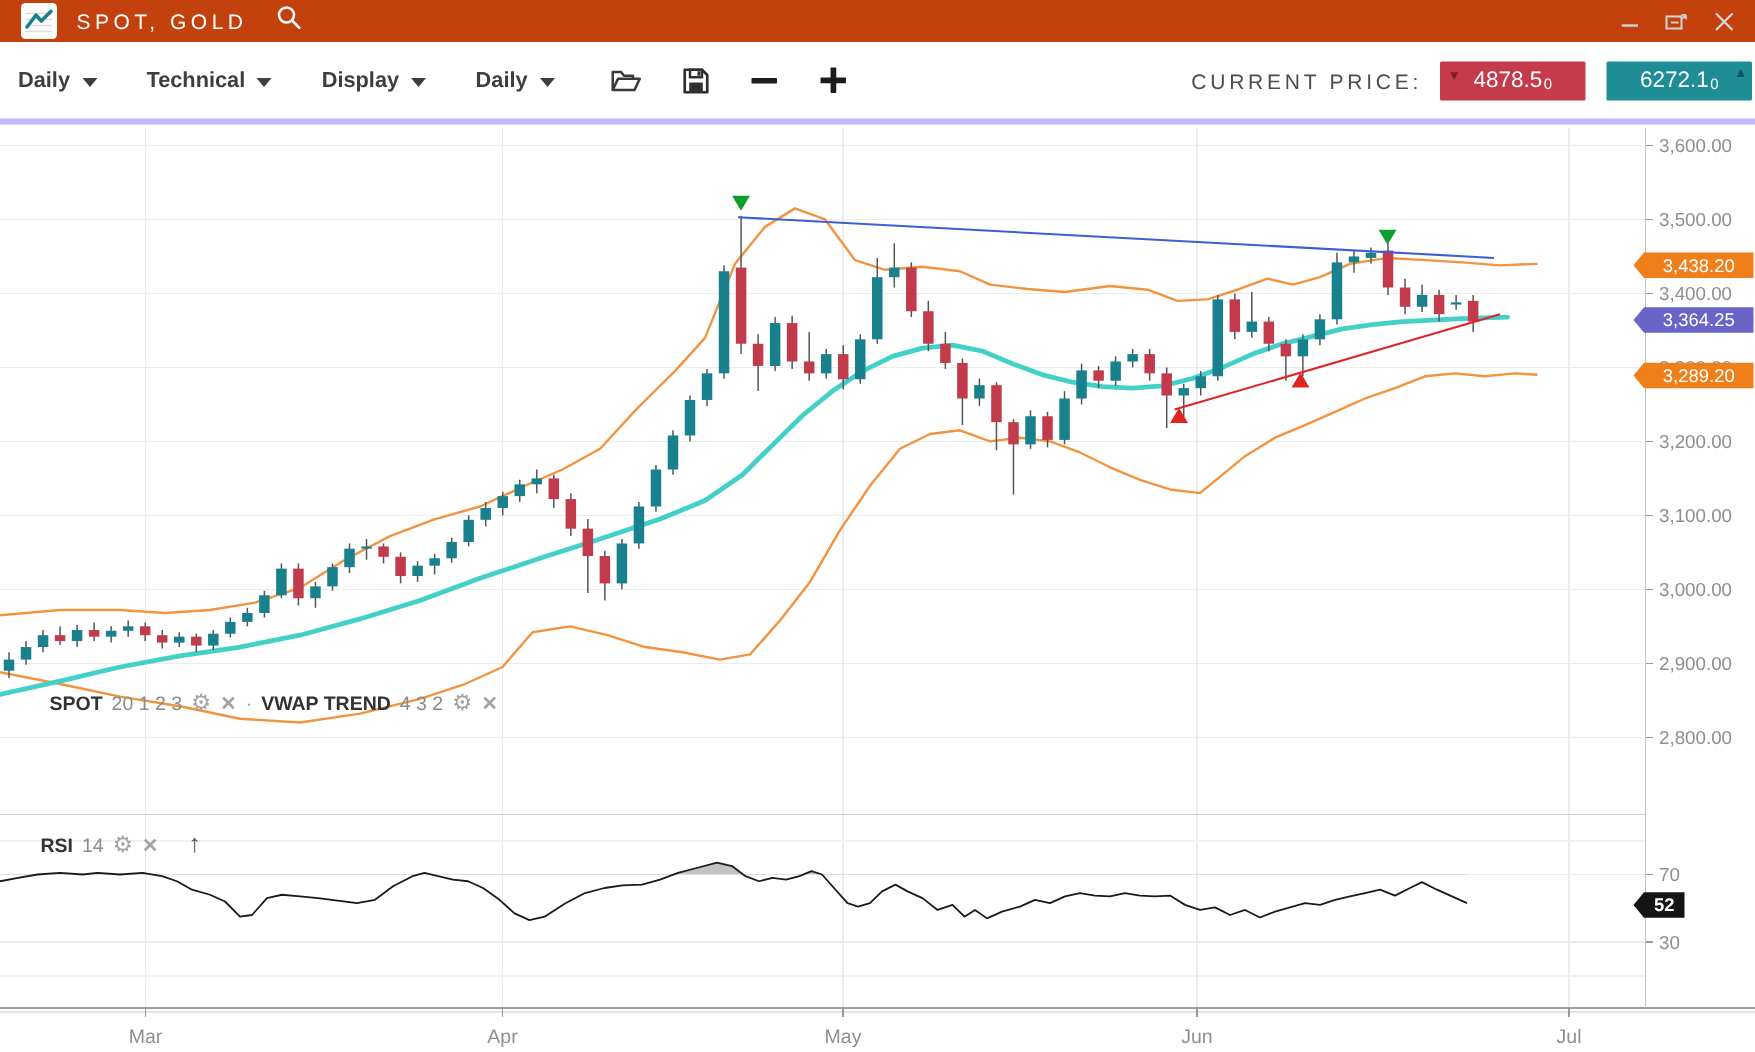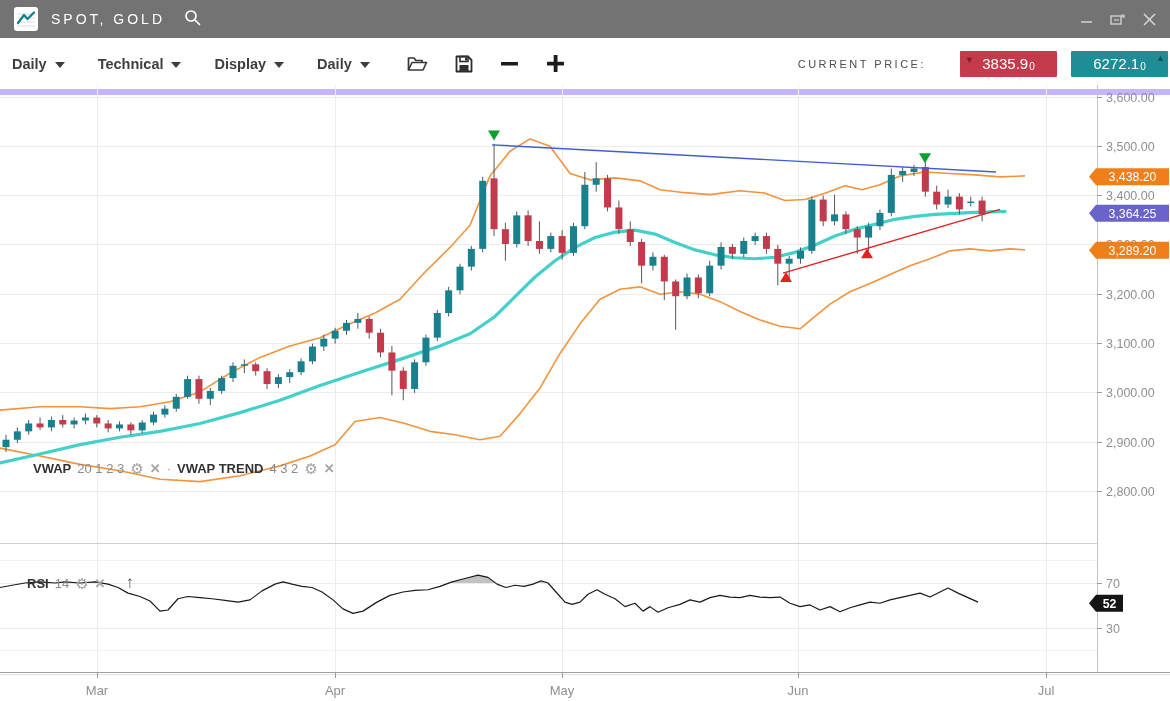--- a/index.html
+++ b/index.html
@@ -1,55 +1,55 @@
 <!DOCTYPE html>
 <html><head>
 <meta charset="utf-8">
 <style>
   html,body{margin:0;padding:0;}
   body{width:1170px;height:701px;position:relative;overflow:hidden;background:#fff;
        font-family:"Liberation Sans",sans-serif;-webkit-font-smoothing:antialiased;}
   
-  .titlebar{height:38px;background:#737373;display:flex;align-items:center;padding:0 14px;gap:13px;}
+  .titlebar{height:28px;background:#c2410c;display:flex;align-items:center;padding:0 14px;gap:13px;}
   .logo{width:24px;height:24px;flex:0 0 auto;}
   .win-title{color:#fff;font-size:14px;letter-spacing:3px;font-weight:400;}
   .search-ic{margin-left:6px;cursor:pointer;}
   .win-controls{margin-left:auto;display:flex;gap:17px;align-items:center;}
   .win-controls span{display:flex;align-items:center;cursor:pointer;}
   
-  .toolbar{height:51px;border-bottom:6px solid #c4b5fd;display:flex;align-items:center;
+  .toolbar{height:51px;border-bottom:4px solid #c4b5fd;display:flex;align-items:center;
            padding:0 2px 0 12px;background:#fff;}
   .menu{font-weight:700;color:#3e3e3e;font-size:14.5px;margin-right:33px;display:flex;
         align-items:center;gap:8px;cursor:pointer;}
   .caret{width:0;height:0;border-left:5px solid transparent;border-right:5px solid transparent;
          border-top:6px solid #3e3e3e;margin-top:2px;}
   .tool-icons{display:flex;gap:27px;margin-left:4px;align-items:center;}
   .tool-icons>*{cursor:pointer;display:flex;align-items:center;}
   .spacer{flex:1;}
-  .cp-label{font-size:11px;letter-spacing:2.5px;color:#4d4d4d;margin-right:34px;}
+  .cp-label{font-size:14px;letter-spacing:2.5px;color:#4d4d4d;margin-right:12px;}
   .pbadge{width:97px;height:26px;display:flex;align-items:center;justify-content:center;
           color:#fff;font-size:15px;position:relative;border-radius:1px;}
   .pbadge.bid{background:#c43b4c;margin-right:14px;}
   .pbadge.ask{background:#1f8d95;}
   .pbadge .sub{font-size:10px;margin-top:5px;margin-left:1px;}
   .arr{position:absolute;font-size:9px;line-height:1;}
   .arr.down{left:5px;top:5px;color:#7d1f2c;}
   .arr.up{right:3px;top:3px;color:#0b535a;}
   
   .chart-area{position:absolute;top:85px;left:0;width:1170px;height:616px;}
   #chart-svg{position:absolute;left:0;top:0;}
   svg text{font-family:"Liberation Sans",sans-serif;}
   .overlay{position:absolute;display:flex;align-items:center;gap:6px;font-size:13px;color:#8a8a8a;
            white-space:nowrap;}
   .ind-name{font-weight:700;color:#333;}
   .ind-icon{color:#a3a3a3;font-size:15px;cursor:pointer;line-height:1;}
   .ind-x{color:#a3a3a3;font-size:13px;font-weight:700;cursor:pointer;line-height:1;}
   .sep-dot{color:#9a9a9a;}
   .vwap-row{left:33px;top:376px;}
-  .rsi-row{left:27px;top:488px;}
+  .rsi-row{left:27px;top:468px;}
   .rsi-up{margin-left:14px;color:#555;font-size:17px;font-weight:400;cursor:pointer;}
 </style>
 </head>
 <body>
 
 <div class="titlebar">
   <div class="logo">
     <svg width="24" height="24" viewBox="0 0 24 24">
       <rect x="0" y="0" width="24" height="24" rx="3" fill="#ffffff"></rect>
       <line x1="3" y1="7" x2="21" y2="7" stroke="#dcdcdc" stroke-width="1"></line>
@@ -129,21 +129,21 @@
       <svg width="19" height="19" viewBox="0 0 19 19">
         <rect x="1" y="7.7" width="17" height="3.8" rx="0.5" fill="#1c1c1c"></rect>
         <rect x="7.7" y="1" width="3.8" height="17" rx="0.5" fill="#1c1c1c"></rect>
       </svg>
     </span>
   </div>
   <div class="spacer"></div>
   <div class="cp-label">CURRENT PRICE:</div>
   <div class="pbadge bid">
     <span class="arr down">▼</span>
-    <span>3835.9</span>
+    <span>4878.5</span>
     <span class="sub">0</span>
   </div>
   <div class="pbadge ask">
     <span>6272.1</span>
     <span class="sub">0</span>
     <span class="arr up">▲</span>
   </div>
 </div>
 
 <div class="chart-area">
@@ -398,21 +398,21 @@
       <text x="335" y="695" font-size="13" fill="#8f8f8f" text-anchor="middle">Apr</text>
       <line x1="562" y1="672" x2="562" y2="678" stroke="#9a9a9a" stroke-width="1" shape-rendering="crispEdges"></line>
       <text x="562" y="695" font-size="13" fill="#8f8f8f" text-anchor="middle">May</text>
       <line x1="798" y1="672" x2="798" y2="678" stroke="#9a9a9a" stroke-width="1" shape-rendering="crispEdges"></line>
       <text x="798" y="695" font-size="13" fill="#8f8f8f" text-anchor="middle">Jun</text>
       <line x1="1046" y1="672" x2="1046" y2="678" stroke="#9a9a9a" stroke-width="1" shape-rendering="crispEdges"></line>
       <text x="1046" y="695" font-size="13" fill="#8f8f8f" text-anchor="middle">Jul</text>
     </svg>
 
   <div class="overlay vwap-row">
-    <span class="ind-name">VWAP</span>
+    <span class="ind-name">SPOT</span>
     <span>20 1 2 3</span>
     <span class="ind-icon">⚙</span>
     <span class="ind-x">✕</span>
     <span class="sep-dot">·</span>
     <span class="ind-name">VWAP TREND</span>
     <span>4 3 2</span>
     <span class="ind-icon">⚙</span>
     <span class="ind-x">✕</span>
   </div>
 

